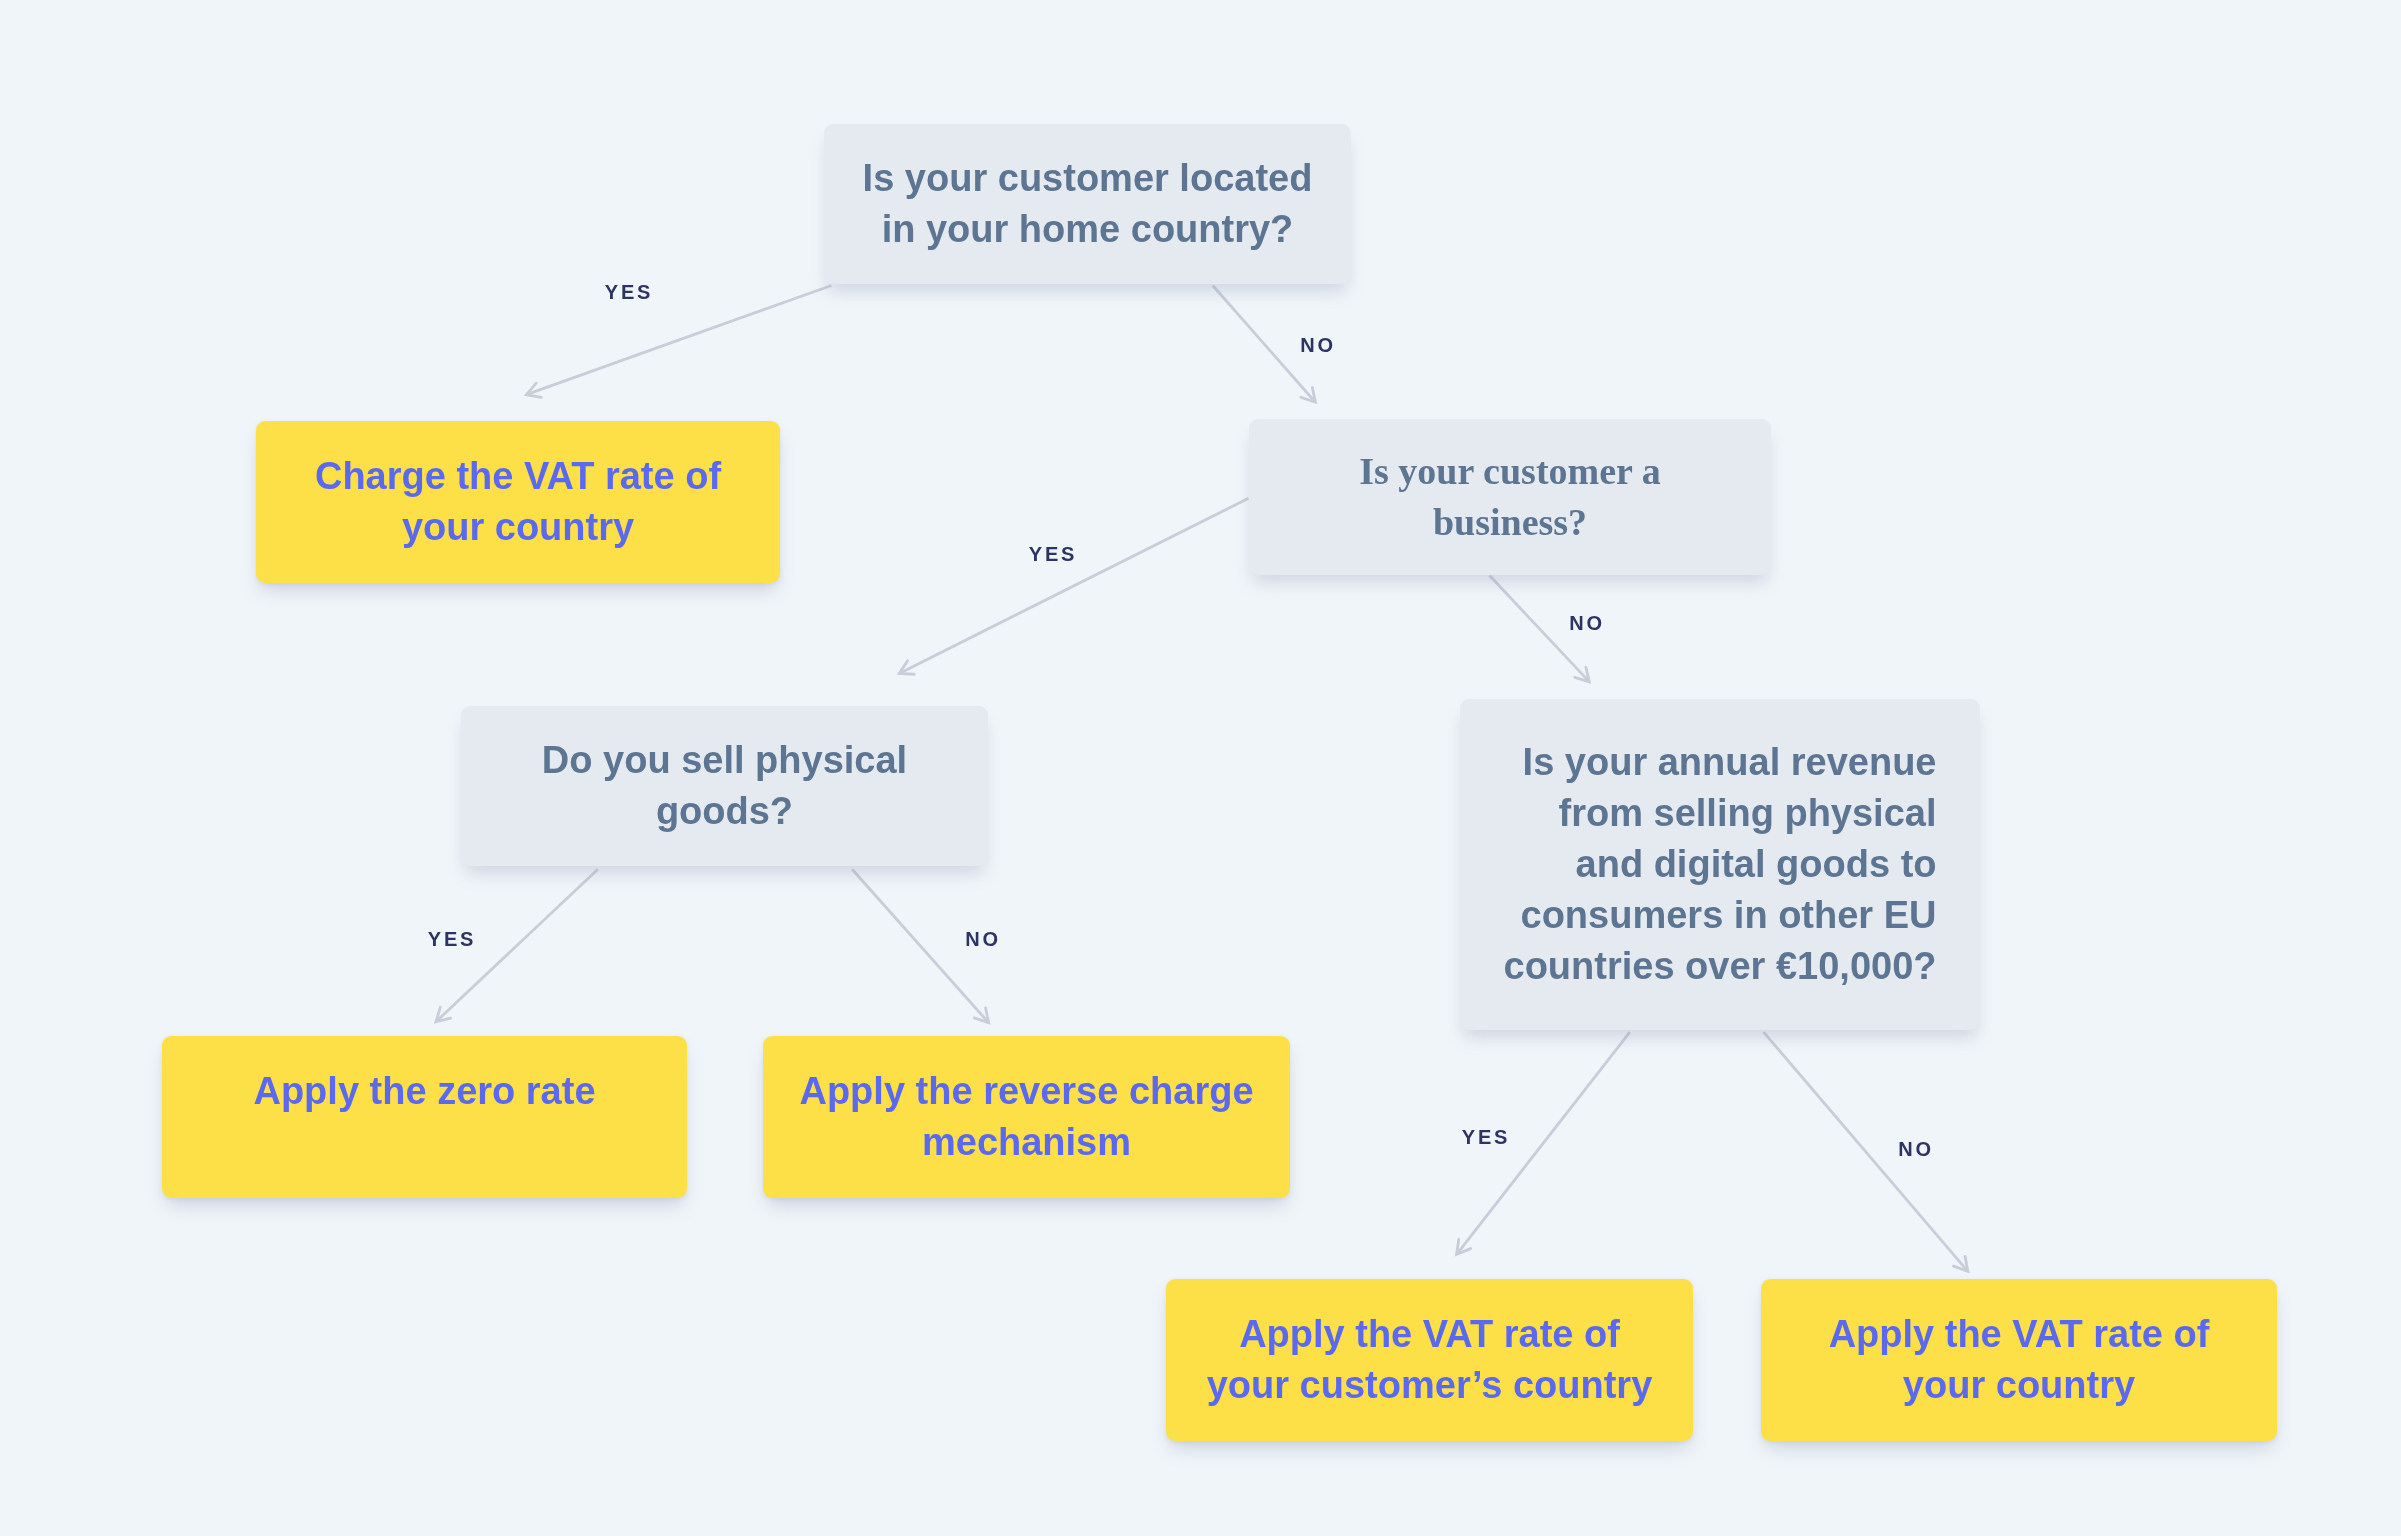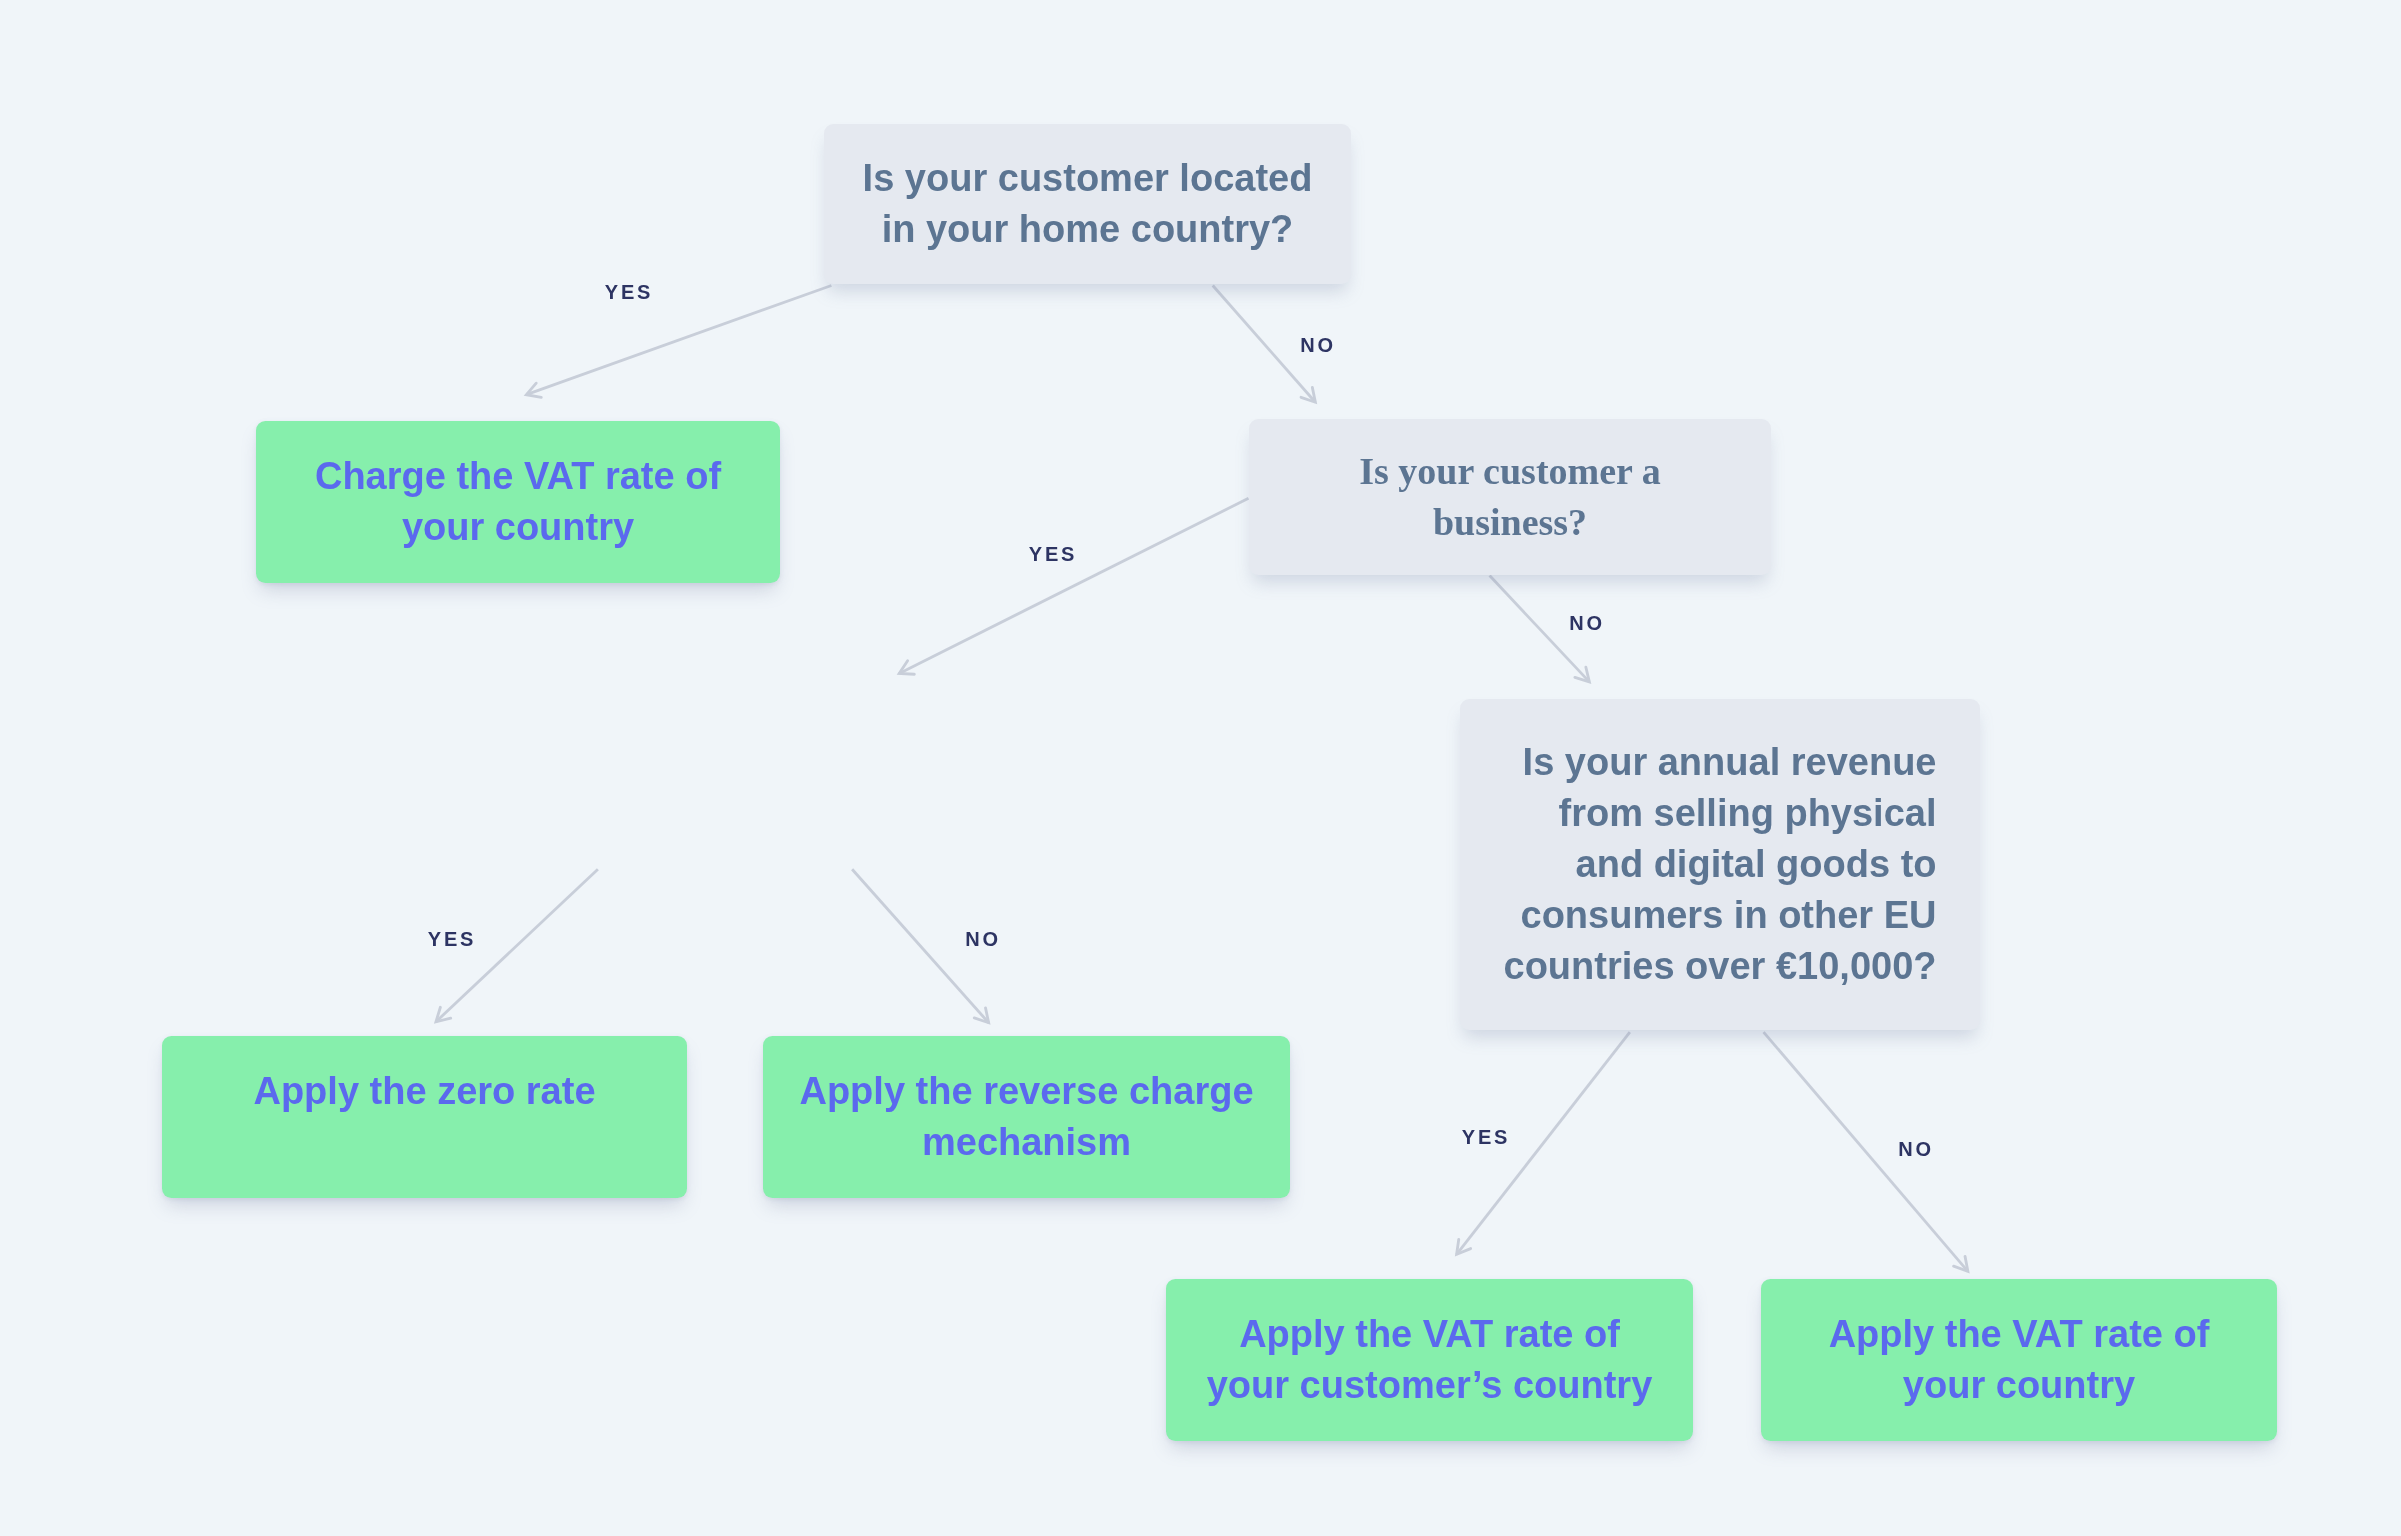--- a/index.html
+++ b/index.html
@@ -21,21 +21,21 @@
     font-weight:700;
     font-size:38px;line-height:51px;
     box-sizing:border-box;
   }
   .question{
     background:#e5e9f0;
     color:#5c7592;
     box-shadow:0 11.3px 17px -4.7px rgba(120,132,165,0.28);
   }
   .answer{
-    background:#86efac;
+    background:#fde047;
     color:#5b69ee;
     box-shadow:0 11.3px 19px -5.6px rgba(120,132,165,0.32), 0 1.9px 4.7px rgba(120,132,165,0.12);
   }
   .answer.top-align{align-items:flex-start;padding-top:30px;}
 
   .edge-label{
     position:absolute;
     transform:translate(-50%,-50%);
     font-size:20px;font-weight:700;
     letter-spacing:2.8px;
@@ -89,20 +89,22 @@
 
   <div id="q1" class="node question">Is your customer located
 in your home country?</div>
 
   <div id="r1" class="node answer">Charge the VAT rate of
 your country</div>
 
   <div id="q2" class="node question">Is your customer a
 business?</div>
 
+  <div id="q3" class="node question">Do you sell physical
+goods?</div>
 
   <div id="q4" class="node question">Is your annual revenue
 from selling physical
 and digital goods to
 consumers in other EU
 countries over €10,000?</div>
 
   <div id="r2" class="node answer top-align">Apply the zero rate</div>
 
   <div id="r3" class="node answer">Apply the reverse charge

